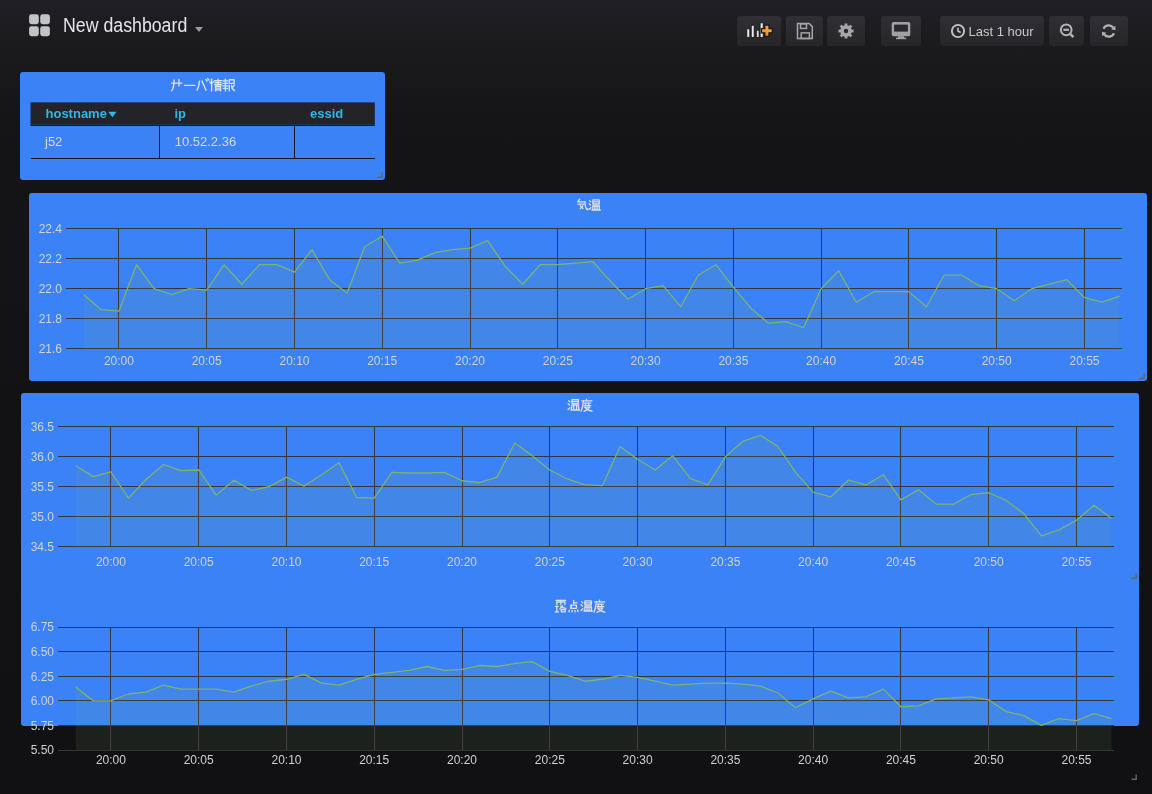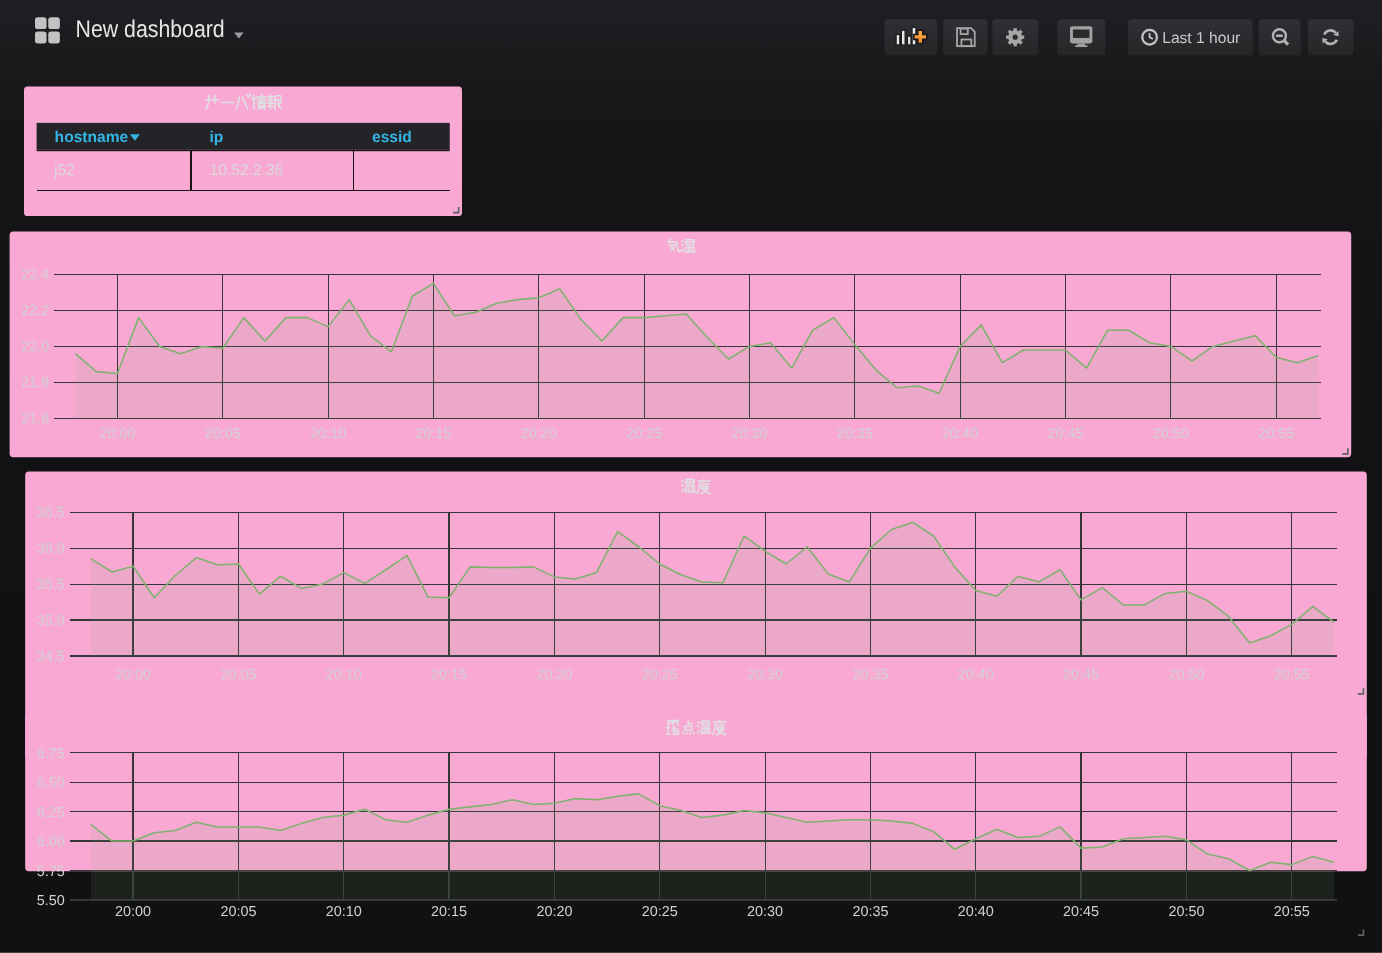--- a/index.html
+++ b/index.html
@@ -1,17 +1,17 @@
 <!DOCTYPE html>
 <html><head><meta charset="utf-8"><style>
 *{margin:0;padding:0;box-sizing:border-box}
 html,body{width:1152px;height:794px;overflow:hidden}
 body{font-family:"Liberation Sans",sans-serif;
  background:linear-gradient(180deg,#202024 0px,#1a1a1d 52px,#151518 120px,#121215 400px,#111114 794px);}
-.panel{position:absolute;background:#f9a8d4;border-radius:3px;}
+.panel{position:absolute;background:#3b82f6;border-radius:3px;}
 .navbtn{position:absolute;top:16px;height:30px;border-radius:3px;
  background:linear-gradient(180deg,#303034,#262629);}
 </style></head><body>
 <div style="position:absolute;left:0;top:0;width:1152px;height:52px">
     <svg width="22" height="23" viewBox="0 0 22 23" style="position:absolute;left:29px;top:14px">
       <rect x="0.1" y="0.3" width="9.7" height="9.9" rx="2.4" fill="#c2c3c4"></rect>
       <rect x="11.2" y="0.3" width="9.7" height="9.9" rx="2.4" fill="#c2c3c4"></rect>
       <rect x="0.1" y="12.3" width="9.7" height="9.9" rx="2.4" fill="#c2c3c4"></rect>
       <rect x="11.2" y="12.3" width="9.7" height="9.9" rx="2.4" fill="#c2c3c4"></rect>
     </svg>
@@ -119,21 +119,21 @@
         <line x1="274.7" y1="54" x2="274.7" y2="86.3"></line>
         <line x1="10.5" y1="86.6" x2="354.8" y2="86.6"></line>
       </g>
       <g font-family="Liberation Sans, sans-serif" font-size="13" fill="#d8d9da">
         <text x="25" y="74">j52</text>
         <text x="154.7" y="74">10.52.2.36</text>
       </g>
       <path d="M357.5,105.2 H362.2 V100.5" fill="none" stroke="#626366" stroke-width="1.4"></path>
     </svg>
   </div>
-<div class="panel" style="left:8px;top:192.6px;width:1118px;height:188px">
+<div class="panel" style="left:29px;top:192.6px;width:1118px;height:188px">
     <svg width="1118" height="188" viewBox="0 0 1118 188" style="position:absolute;left:0;top:0">
       <g stroke="#35363a" stroke-width="1" shape-rendering="crispEdges">
         <line x1="37.3" y1="35.7" x2="1093.0" y2="35.7"></line>
         <line x1="37.3" y1="65.7" x2="1093.0" y2="65.7"></line>
         <line x1="37.3" y1="95.7" x2="1093.0" y2="95.7"></line>
         <line x1="37.3" y1="125.7" x2="1093.0" y2="125.7"></line>
         <line x1="37.3" y1="155.7" x2="1093.0" y2="155.7"></line>
         <line x1="89.9" y1="35.7" x2="89.9" y2="155.7"></line>
         <line x1="177.7" y1="35.7" x2="177.7" y2="155.7"></line>
         <line x1="265.5" y1="35.7" x2="265.5" y2="155.7"></line>

